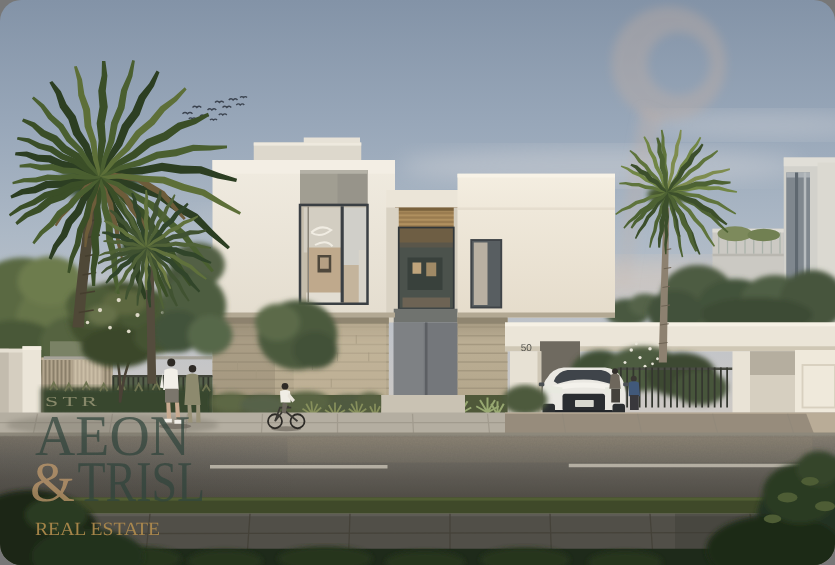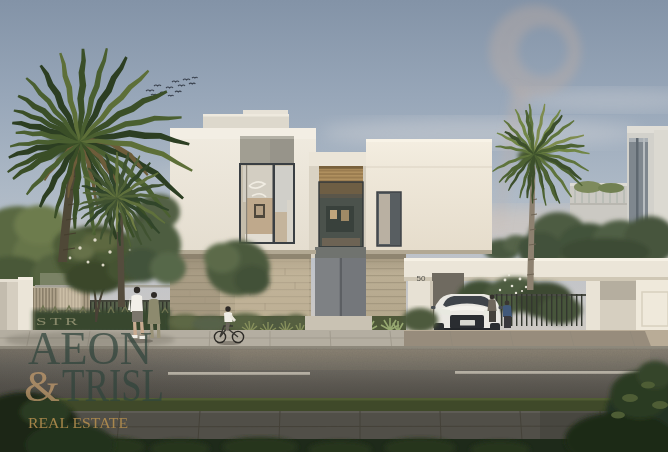--- a/index.html
+++ b/index.html
@@ -1,16 +1,16 @@
 <!DOCTYPE html>
 <html><head>
 <meta charset="utf-8">
 <style>
 html,body{margin:0;padding:0;background:#777;}
-#stage{width:668px;height:452px;overflow:hidden;position:relative;font-family:"Liberation Sans",sans-serif;}
+#stage{width:668px;height:452px;overflow:hidden;position:relative;font-family:"Liberation Sans",sans-serif;border-radius:17px;}
 </style>
 </head>
 <body>
 <div id="stage">
 <svg width="668" height="452" viewBox="0 0 668 452">
 <defs>
 <linearGradient id="sky" x1="0" y1="0" x2="0" y2="1">
 <stop offset="0" stop-color="#8393a7"></stop>
 <stop offset="0.22" stop-color="#98a7b9"></stop>
 <stop offset="0.42" stop-color="#adb9c6"></stop>

